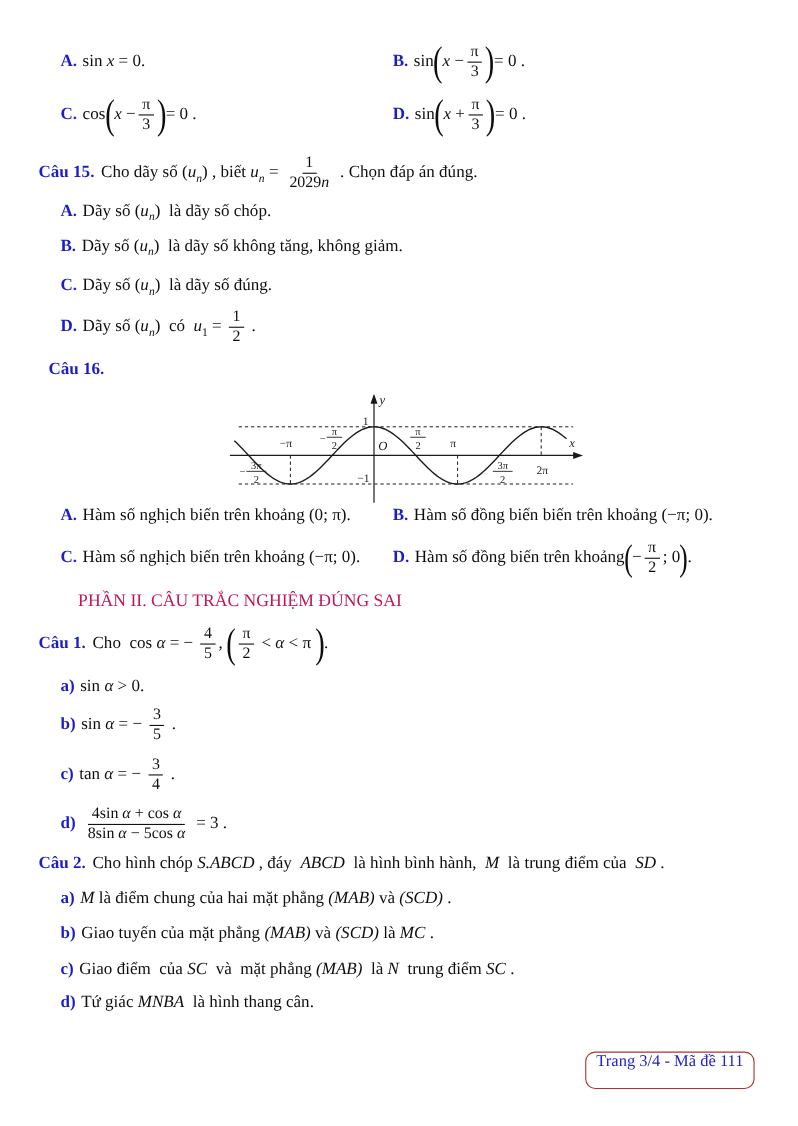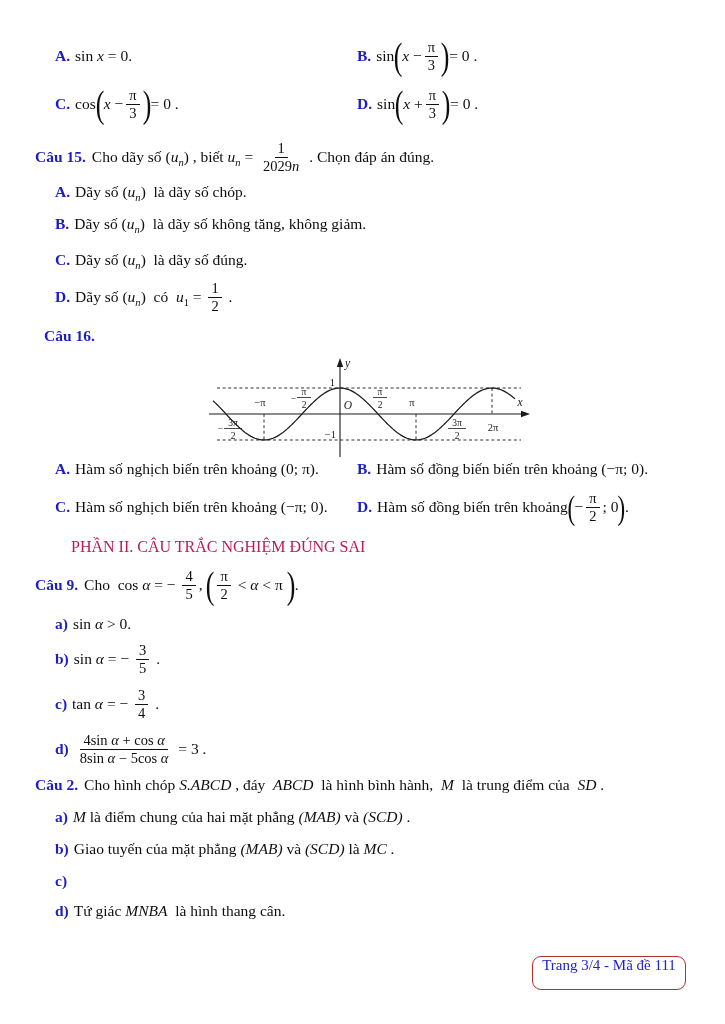--- a/index.html
+++ b/index.html
@@ -178,21 +178,21 @@
       </span>
     <span>; 0</span>
     <span class="bigp" style="font-size:32px;">)</span>
     <span>.</span>
   </div>
 </div>
 
 <div class="heading" style="top:538px;">PHẦN II. CÂU TRẮC NGHIỆM ĐÚNG SAI</div>
 
 <div class="qline" style="left:35px;top:562px;height:46px;">
-  <span class="qno">Câu 9.</span>
+  <span class="qno">Câu 1.</span>
   <span class="seg"><span>Cho  cos </span><span class="it">α</span><span> = − </span></span>
   <span class="frac"><span class="num">4</span><span class="den">5</span></span>
   <span class="seg"><span>, </span></span>
   <span class="bigp">(</span>
   <span class="frac"><span class="num">π</span><span class="den">2</span></span>
   <span class="seg"><span> &lt; </span><span class="it">α</span><span> &lt; π </span></span>
   <span class="bigp">)</span>
   <span>.</span>
 </div>
 <div class="qline" style="left:55px;top:612px;height:24px;">
@@ -224,20 +224,21 @@
 <div class="qline" style="left:55px;top:804px;height:26px;">
   <span class="lbl">a)</span>
   <span class="seg"><span class="it">M</span><span> là điểm chung của hai mặt phẳng </span><span class="it">(MAB)</span><span> và </span><span class="it">(SCD)</span><span> .</span></span>
 </div>
 <div class="qline" style="left:55px;top:836px;height:26px;">
   <span class="lbl">b)</span>
   <span class="seg"><span>Giao tuyến của mặt phẳng </span><span class="it">(MAB)</span><span> và </span><span class="it">(SCD)</span><span> là </span><span class="it">MC</span><span> .</span></span>
 </div>
 <div class="qline" style="left:55px;top:868px;height:26px;">
   <span class="lbl">c)</span>
+  <span class="seg"><span>Giao điểm  của </span><span class="it">SC</span><span>  và  mặt phẳng </span><span class="it">(MAB)</span><span>  là </span><span class="it">N</span><span>  trung điểm </span><span class="it">SC</span><span> .</span></span>
 </div>
 <div class="qline" style="left:55px;top:898px;height:26px;">
   <span class="lbl">d)</span>
   <span class="seg"><span>Tứ giác </span><span class="it">MNBA</span><span>  là hình thang cân.</span></span>
 </div>
 
 <div class="footer-box">
   <span>Trang 3/4 - Mã đề 111</span>
 </div>
 

